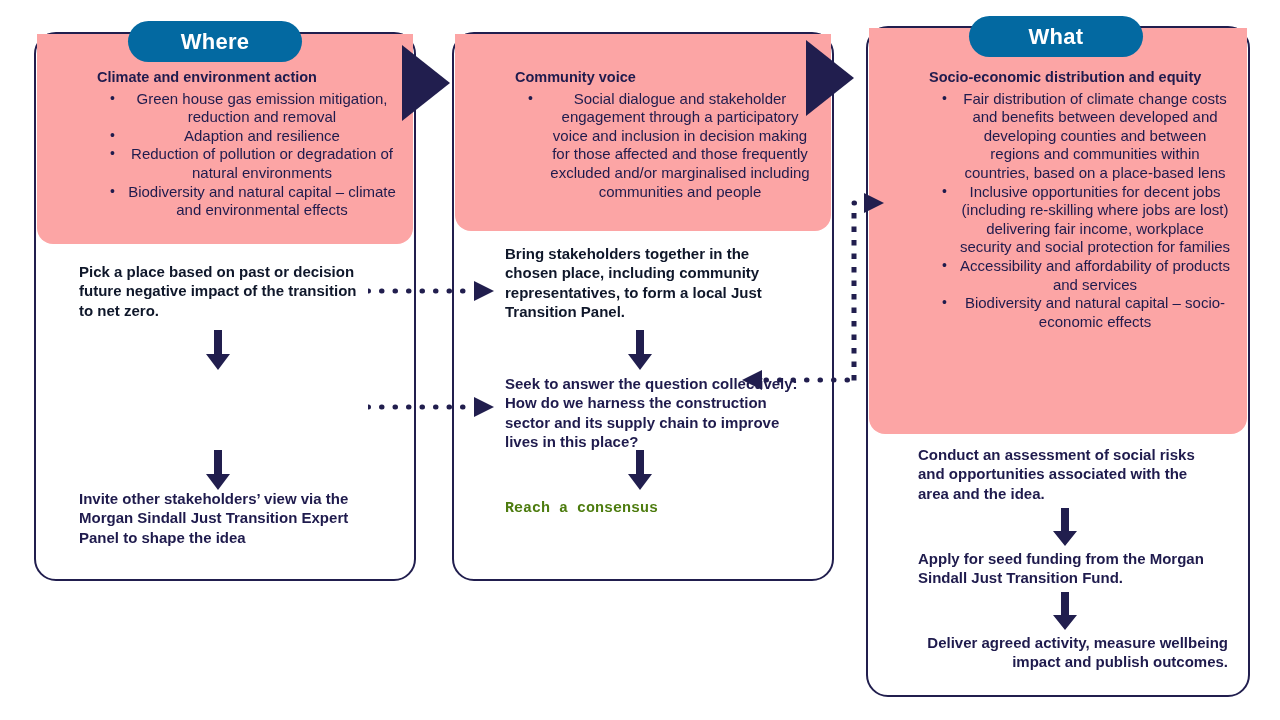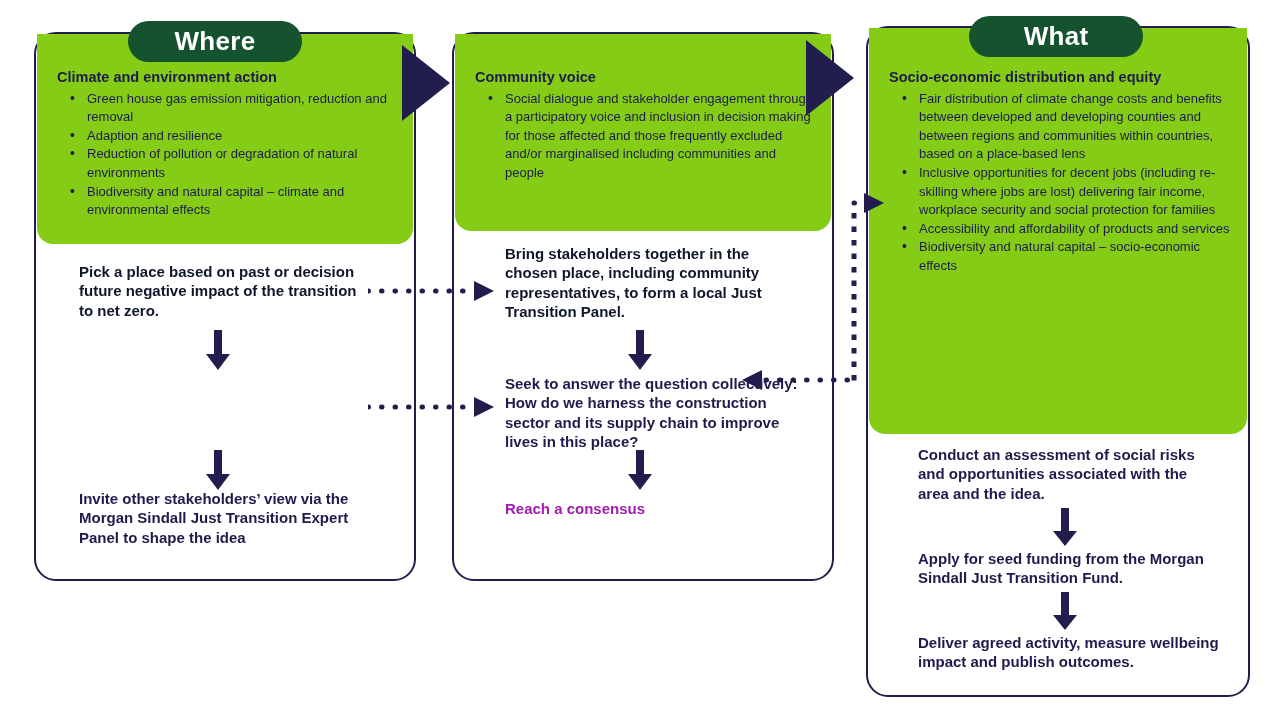--- a/index.html
+++ b/index.html
@@ -29,42 +29,43 @@
     background: #ffffff;
     box-sizing: border-box;
   }
   #panel-where { left: 34px;  top: 32px;  width: 382px; height: 549px; }
   #panel-how   { left: 452px; top: 32px;  width: 382px; height: 549px; }
   #panel-what  { left: 866px; top: 26px;  width: 384px; height: 671px; }
 
   
   .pill {
     position: absolute;
-    background: #14532d;
+    background: #0369a1;
     color: #ffffff;
     border-radius: 26px;
     text-align: center;
-    font-size: 26px;
+    font-size: 22px;
     font-weight: 700;
     letter-spacing: .3px;
     line-height: 41px;
     height: 41px;
     z-index: 6;
   }
   #pill-where { left: 128px; top: 21px; width: 174px; }
   #pill-how   { left: 551px; top: 21px; width: 174px; }
   #pill-what  { left: 969px; top: 16px; width: 174px; }
 
   
   .greybox {
     position: absolute;
-    background: #84cc16;
+    background: #fca5a5;
     border-radius: 0 0 16px 16px;
     box-sizing: border-box;
     z-index: 2;
+    padding-left: 40px;
   }
   #grey-where { left: 37px;  top: 34px; width: 376px; height: 210px; }
   #grey-how   { left: 455px; top: 34px; width: 376px; height: 197px; }
   #grey-what  { left: 869px; top: 28px; width: 378px; height: 406px; }
 
   .grey-inner { padding: 34px 16px 0 20px; }
   #grey-what .grey-inner { padding-top: 40px; }
 
   .block-title {
     font-size: 14.5px;
@@ -72,57 +73,58 @@
     margin: 0 0 2px 0;
     line-height: 1.35;
   }
   ul.bullets {
     margin: 0;
     padding: 0 0 0 30px;
     list-style: none;
   }
   ul.bullets li {
     position: relative;
-    font-size: 13px;
+    font-size: 15px;
     line-height: 18.6px;
     margin: 0 0 0 0;
     padding: 0;
+    text-align: center;
   }
   ul.bullets li::before {
     content: "•";
     position: absolute;
     left: -17px;
     top: -1px;
     font-size: 14px;
     line-height: 18.6px;
   }
 
   
   .step {
     position: absolute;
     font-size: 15px;
     line-height: 19.4px;
     font-weight: 700;
     z-index: 4;
   }
   .step.green { color: #0f172a; }
   .step.navy  { color: #1f1b4d; }
-  .step.teal  { color: #a21caf; }
+  .step.teal  { color: #4d7c0f; font-family: Liberation Mono, monospace; }
 
   #s-where-1 { left: 79px;  top: 262px; width: 290px; }
   #s-where-2 { left: 79px;  top: 364px; width: 300px; }
   #s-where-3 { left: 79px;  top: 489px; width: 300px; }
 
   #s-how-1   { left: 505px; top: 244px; width: 300px; }
   #s-how-2   { left: 505px; top: 374px; width: 300px; }
   #s-how-3   { left: 505px; top: 499px; width: 300px; }
 
   #s-what-1  { left: 918px; top: 445px; width: 300px; }
   #s-what-2  { left: 918px; top: 549px; width: 305px; }
-  #s-what-3  { left: 918px; top: 633px; width: 310px; }
+  #s-what-3  { left: 918px; top: 633px; width: 310px; text-align: right; }
 
   
   .down-arrow { position: absolute; z-index: 4; }
 
   
   .chevron { position: absolute; z-index: 5; }
   #chev-1 { left: 402px; top: 45px; }
   #chev-2 { left: 806px; top: 40px; }
 
   

